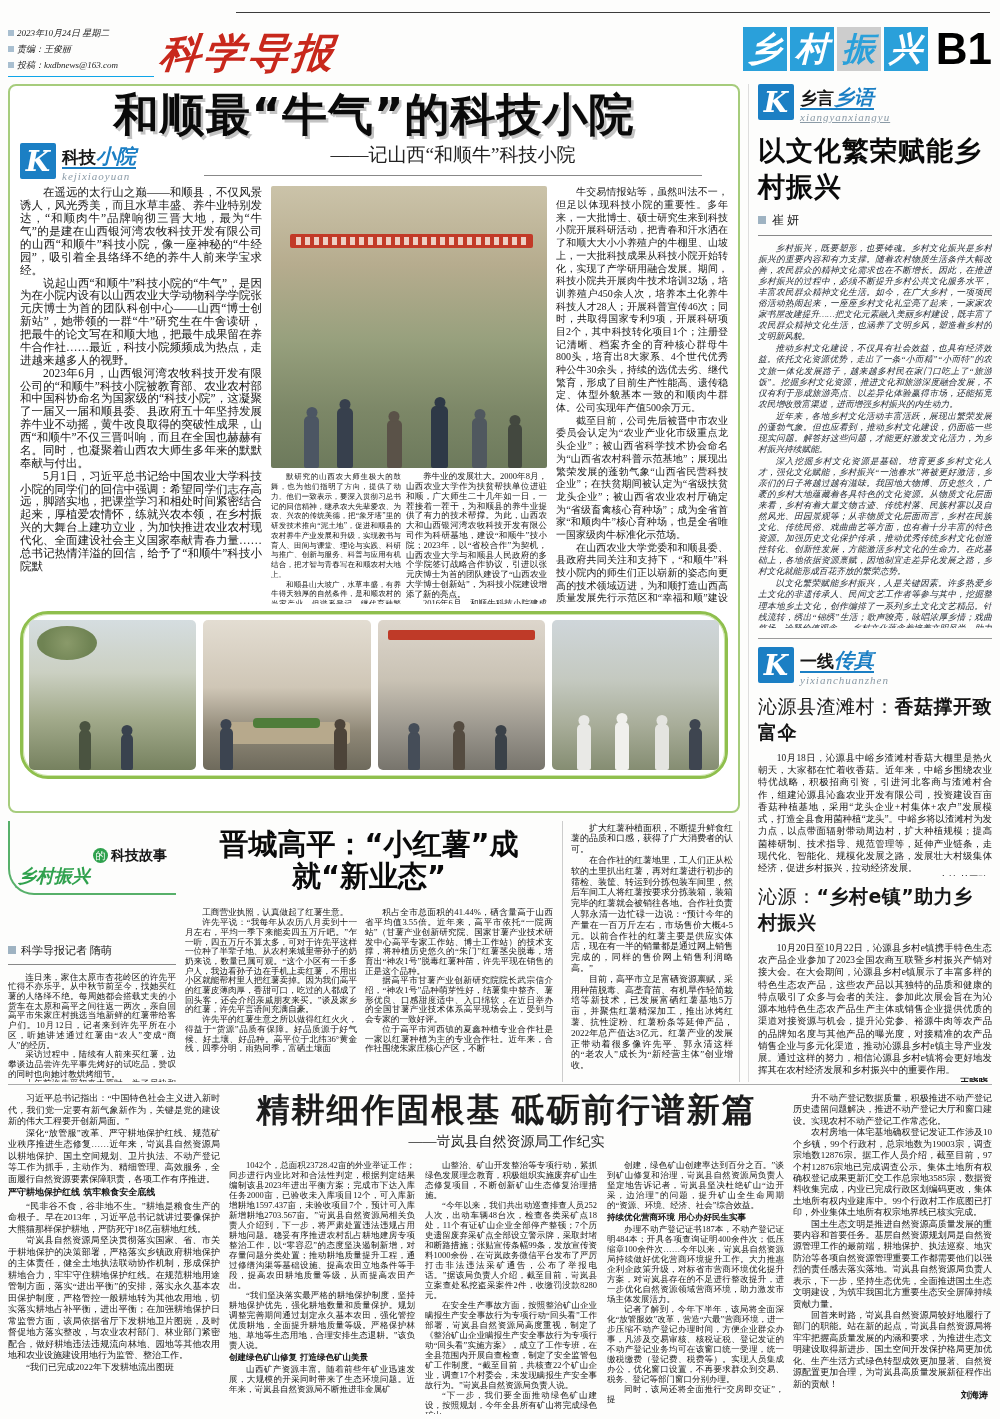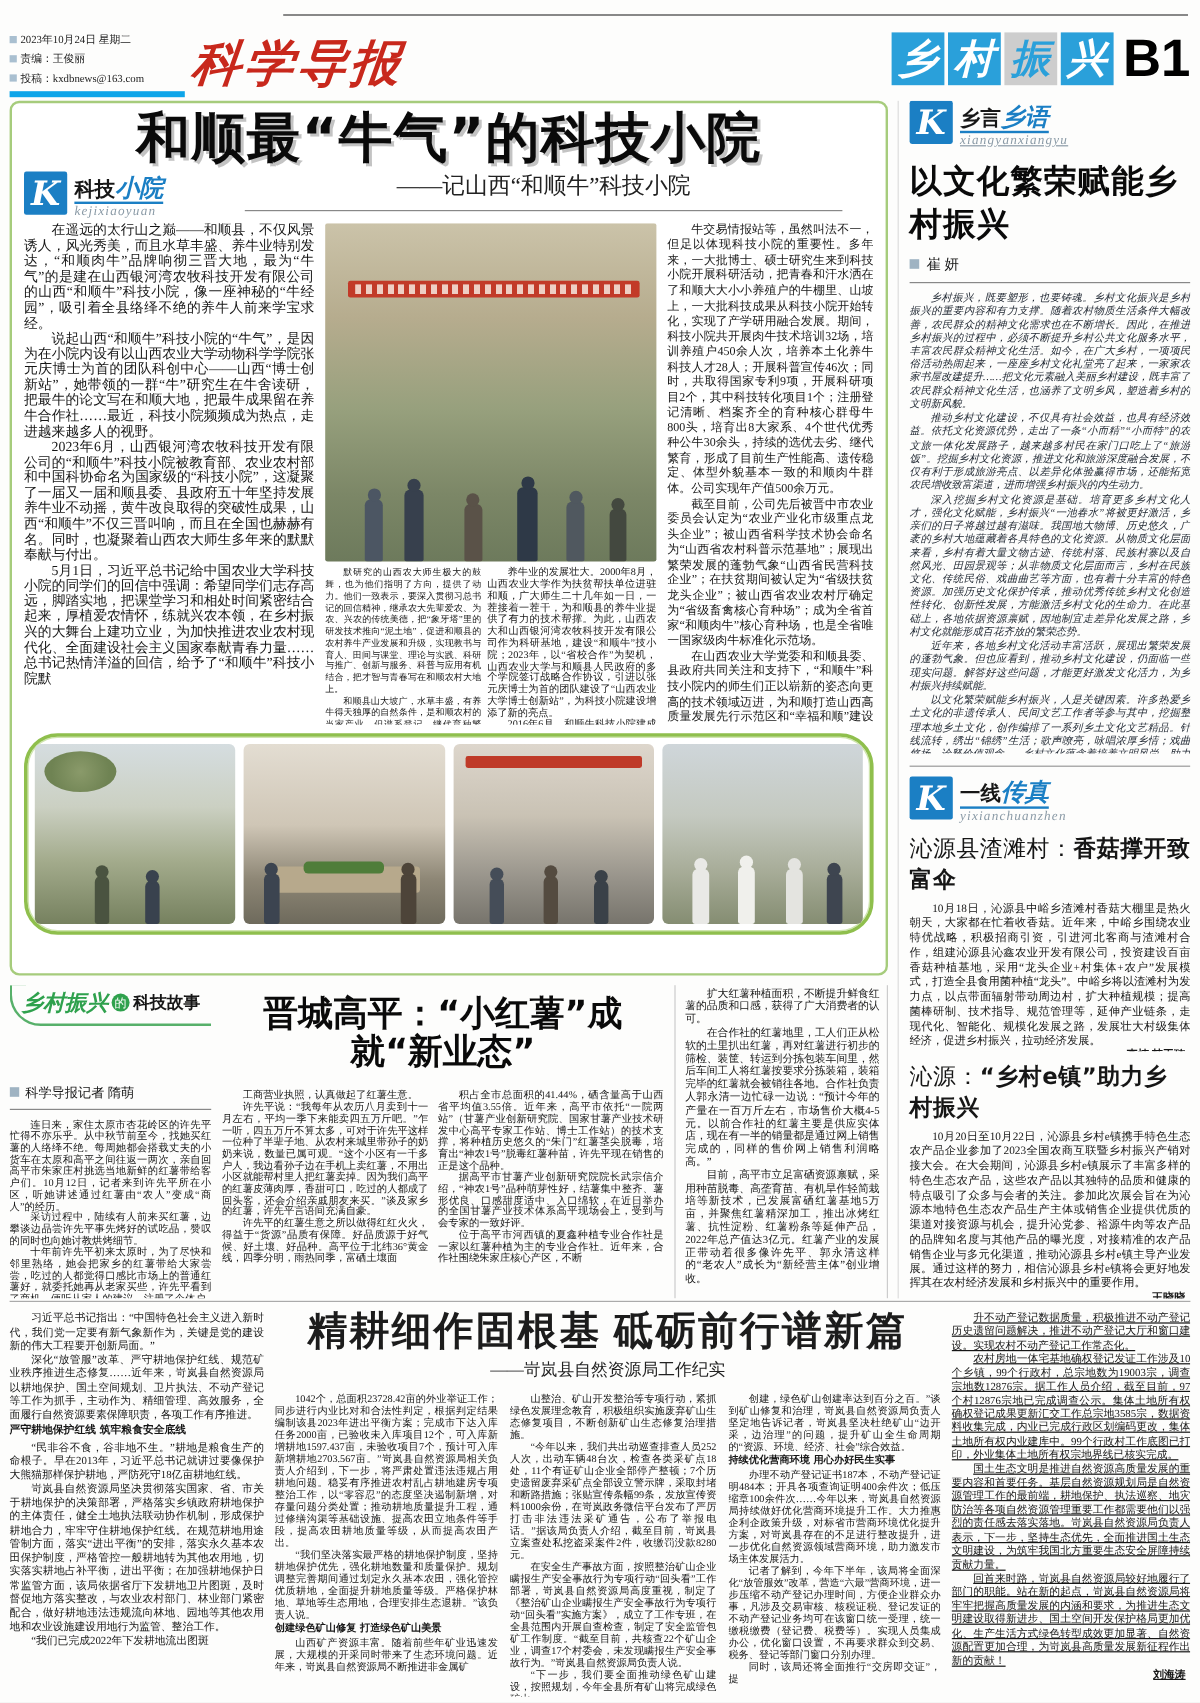--- a/index.html
+++ b/index.html
@@ -7,21 +7,21 @@
         padding:4px 8px;overflow:hidden;font-family:"Liberation Serif",serif;color:#161616;}
   p{margin:0;}
   .para{text-indent:2em;text-align:justify;}
   .subhead{font-weight:bold;text-align:left;text-indent:0;font-family:"DejaVu Sans",sans-serif;margin:2px 0;}
   .sign{text-align:right;font-weight:bold;text-indent:0;padding-right:4px;}
 
   
   .header{position:relative;height:80px;}
   .h-rule{position:absolute;top:8px;left:228px;right:2px;height:1px;background:#3c3c3c;}
   .h-info{position:absolute;top:22px;left:0;width:146px;font-size:9px;line-height:1.75;
-          border-bottom:5px solid #0ea5e9;padding-bottom:3px;color:#222;}
+          border-bottom:1px solid #0ea5e9;padding-bottom:3px;color:#222;font-style:italic;}
   .h-info .sq{display:inline-block;width:6px;height:6px;background:#a9bfd0;margin-right:3px;}
   .h-logo{position:absolute;left:152px;top:22px;font-size:41px;font-weight:bold;font-style:italic;
           color:#c8281c;font-family:"DejaVu Serif",serif;transform:skew(-6deg);letter-spacing:3px;}
   .h-right{position:absolute;right:0;top:20px;display:flex;align-items:center;gap:3px;}
   .tile{width:44px;height:44px;background:#2aa0da;color:#fff;display:flex;align-items:center;justify-content:center;
         font-size:33px;font-weight:900;font-style:italic;font-family:"DejaVu Sans",sans-serif;}
   .tile.gray{background:#cdcdcd;color:#2aa0da;}
   .pageno{font-size:44px;font-weight:bold;font-family:"Liberation Sans",sans-serif;color:#000;margin-left:5px;}
 
   
@@ -89,21 +89,21 @@
   .yx-pre{font-weight:normal;}
   .yx-main{font-weight:900;font-family:"DejaVu Sans",sans-serif;}
   .yx-body{font-size:9.4px;line-height:1.3;overflow:hidden;}
   .yx-b1{height:124px;} .yx-b2{height:158px;}
 
   
   .mid{height:294px;display:flex;gap:9px;padding-top:8px;box-sizing:border-box;overflow:hidden;}
   .mid-left{width:168px;flex:0 0 auto;display:flex;flex-direction:column;}
   .green-badge{border-left:2px solid #57b06a;border-bottom:2px solid #57b06a;border-radius:0 0 0 26px;
                padding:3px 2px 5px 8px;display:flex;align-items:center;gap:3px;white-space:nowrap;}
-  .gb1{color:#2fa14d;font-weight:bold;font-style:italic;font-size:18px;font-family:"DejaVu Serif",serif;}
+  .gb1{color:#2fa14d;font-weight:bold;font-style:italic;font-size:18px;font-family:"DejaVu Serif",serif;margin-top:40px;}
   .gcirc{display:inline-flex;width:15px;height:15px;border-radius:50%;background:#2fa14d;color:#fff;
          font-size:10px;align-items:center;justify-content:center;flex:0 0 auto;}
   .gb2{font-weight:900;font-size:14px;font-family:"DejaVu Sans",sans-serif;}
   .mid-byline{font-size:11px;border-bottom:1px solid #888;padding:12px 0 6px;margin-bottom:8px;margin-top:36px;}
   .mid-byline .sq{display:inline-block;width:8px;height:8px;background:#9fb3c2;margin-right:5px;}
   .midc{font-size:8.6px;line-height:1.13;overflow:hidden;}
   .mid-center{width:368px;flex:0 0 auto;display:flex;flex-direction:column;}
   .mid-title{font-family:"DejaVu Sans",sans-serif;font-weight:900;font-size:29px;text-align:center;
              line-height:1.1;padding:8px 0 16px;color:#0a0a0a;}
   .mid-cols{display:flex;gap:8px;flex:1;overflow:hidden;}
@@ -118,21 +118,21 @@
   .b-col{overflow:hidden;text-align:justify;}
   .b1{width:212px;flex:0 0 auto;font-size:9px;line-height:1.28;}
   .b-center{width:555px;flex:0 0 auto;display:flex;flex-direction:column;}
   .b-head{text-align:center;font-family:Liberation Serif, serif;font-weight:900;font-size:33px;
           letter-spacing:2px;color:#1c1c1c;line-height:1.05;}
   .b-sub{text-align:center;font-size:14px;padding:5px 0 9px;color:#222;}
   .b-cols{display:flex;gap:10px;flex:1;overflow:hidden;}
   .b2{width:186px;flex:0 0 auto;font-size:8.5px;line-height:1.18;}
   .b3{width:172px;flex:0 0 auto;font-size:8.5px;line-height:1.18;}
   .b4{flex:1;font-size:8.5px;line-height:1.18;}
-  .b5{flex:1;font-size:9px;line-height:1.27;text-decoration:underline;}
+  .b5{flex:1;font-size:9px;line-height:1.27;}
 </style>
 </head>
 <body>
 
 <div class="page">
 
   <div class="header">
     <div class="h-rule"></div>
     <div class="h-info">
       <div><span class="sq"></span><span>2023年10月24日 星期二</span></div>
@@ -269,22 +269,22 @@
         <span>
           <span class="kb-wrap"><span class="kb-black">乡言</span><span class="kb-blue">乡语</span></span>
           <span class="kb-pinyin" style="display:block;text-decoration:underline;">xiangyanxiangyu</span>
         </span>
       </div>
       <div class="xy-title">以文化繁荣赋能乡村振兴</div>
       <div class="xy-author"><span class="sq"></span><span>崔 妍</span></div>
       <div class="xy-body">
           <p class="para">乡村振兴，既要塑形，也要铸魂。乡村文化振兴是乡村振兴的重要内容和有力支撑。随着农村物质生活条件大幅改善，农民群众的精神文化需求也在不断增长。因此，在推进乡村振兴的过程中，必须不断提升乡村公共文化服务水平，丰富农民群众精神文化生活。如今，在广大乡村，一项项民俗活动热闹起来，一座座乡村文化礼堂亮了起来，一家家农家书屋改建提升……把文化元素融入美丽乡村建设，既丰富了农民群众精神文化生活，也涵养了文明乡风，塑造着乡村的文明新风貌。</p>
           <p class="para">推动乡村文化建设，不仅具有社会效益，也具有经济效益。依托文化资源优势，走出了一条“小而精”“小而特”的农文旅一体化发展路子，越来越多村民在家门口吃上了“旅游饭”。挖掘乡村文化资源，推进文化和旅游深度融合发展，不仅有利于形成旅游亮点、以差异化体验赢得市场，还能拓宽农民增收致富渠道，进而增强乡村振兴的内生动力。</p>
+          <p class="para">近年来，各地乡村文化活动丰富活跃，展现出繁荣发展的蓬勃气象。但也应看到，推动乡村文化建设，仍面临一些现实问题。解答好这些问题，才能更好激发文化活力，为乡村振兴持续赋能。</p>
           <p class="para">深入挖掘乡村文化资源是基础。培育更多乡村文化人才，强化文化赋能，乡村振兴“一池春水”将被更好激活，乡亲们的日子将越过越有滋味。我国地大物博、历史悠久，广袤的乡村大地蕴藏着各具特色的文化资源。从物质文化层面来看，乡村有着大量文物古迹、传统村落、民族村寨以及自然风光、田园景观等；从非物质文化层面而言，乡村在民族文化、传统民俗、戏曲曲艺等方面，也有着十分丰富的特色资源。加强历史文化保护传承，推动优秀传统乡村文化创造性转化、创新性发展，方能激活乡村文化的生命力。在此基础上，各地依据资源禀赋，因地制宜走差异化发展之路，乡村文化就能形成百花齐放的繁荣态势。</p>
-          <p class="para">近年来，各地乡村文化活动丰富活跃，展现出繁荣发展的蓬勃气象。但也应看到，推动乡村文化建设，仍面临一些现实问题。解答好这些问题，才能更好激发文化活力，为乡村振兴持续赋能。</p>
           <p class="para">以文化繁荣赋能乡村振兴，人是关键因素。许多热爱乡土文化的非遗传承人、民间文艺工作者等参与其中，挖掘整理本地乡土文化，创作编排了一系列乡土文化文艺精品。针线流转，绣出“锦绣”生活；歌声嘹亮，咏唱浓厚乡情；戏曲悠扬，诠释价值观念……乡村文化蕴含着培养文明风尚、助力乡村振兴的强大力量。深入挖掘乡村文化资源，培育更多乡村文化人才，强化文化赋能，乡村振兴“一池春水”将被更好激活，乡亲们的日子将越过越有滋味。</p>
         </div>
 
       <hr class="div">
 
       <div class="kbadge">
         <span class="kbox">K</span>
         <span>
           <span class="kb-wrap"><span class="kb-black">一线</span><span class="kb-blue">传真</span></span>
           <span class="kb-pinyin" style="display:block;">yixianchuanzhen</span>

